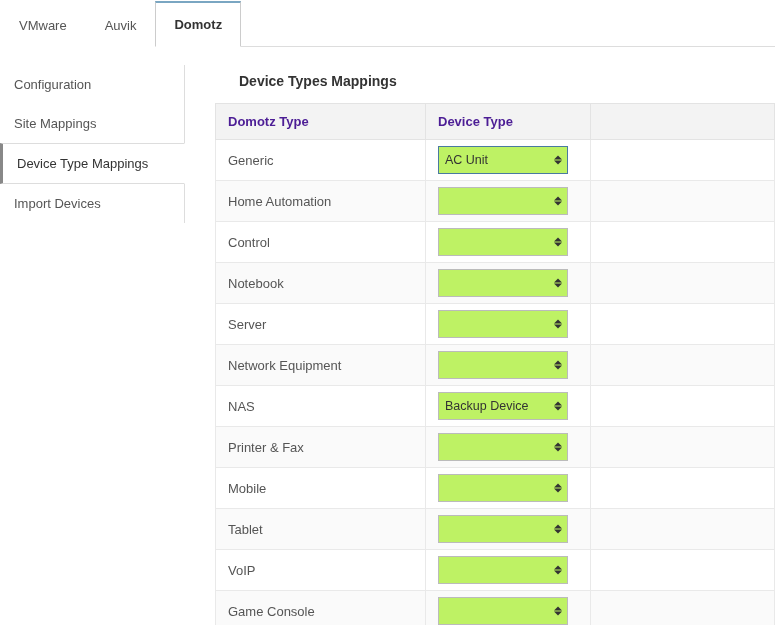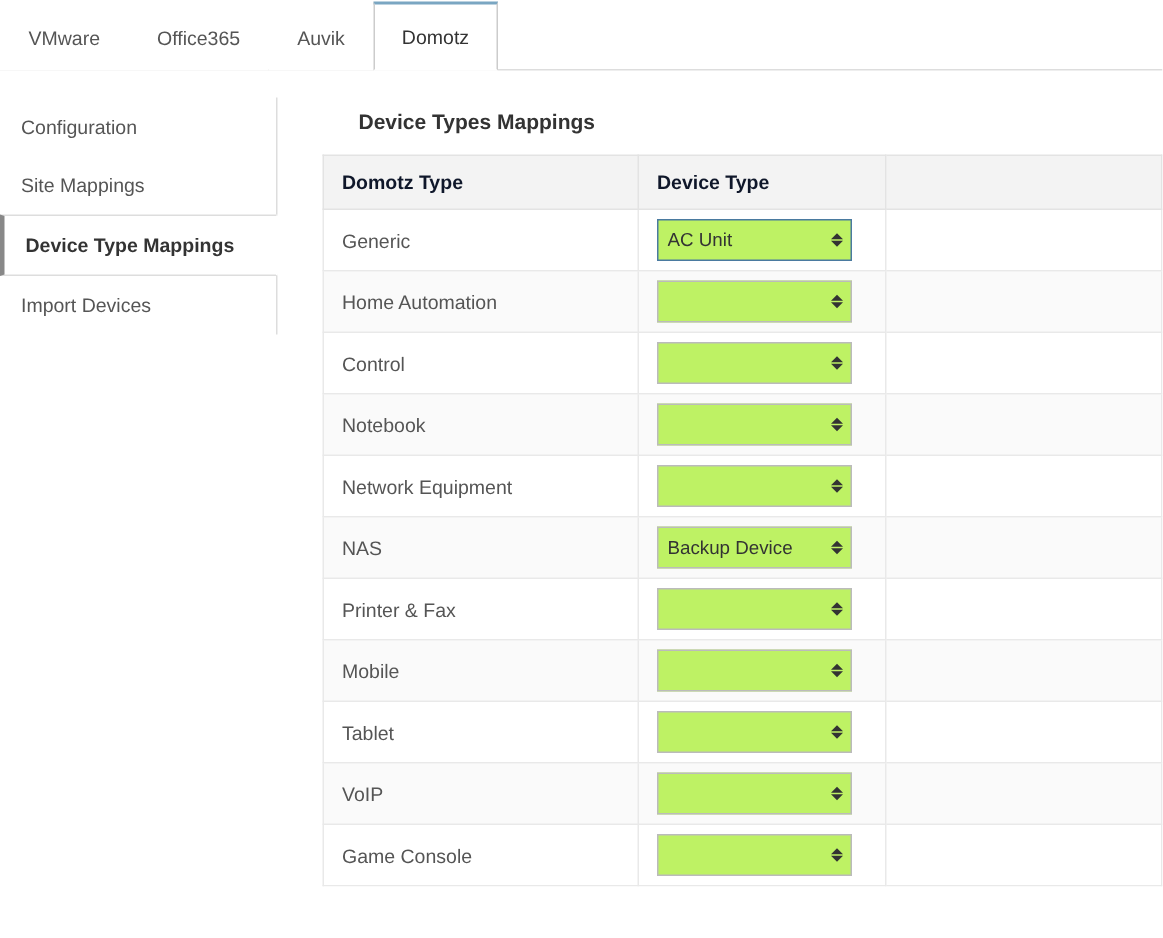--- a/index.html
+++ b/index.html
@@ -25,40 +25,40 @@
     border: 1px solid transparent;
     border-bottom: none;
     position: relative;
     top: 1px;
     background: #fff;
   }
   .top-tab.active {
     border: 1px solid #ccc;
     border-top: 2px solid #7aa6c2;
     border-bottom: 1px solid #fff;
-    font-weight: 400;
+    font-weight: 700;
     color: #333;
   }
   
   .content {
     display: flex;
     padding-top: 10px;
   }
   .sidebar {
     width: 185px;
     padding: 8px 0;
   }
   .side-item {
     padding: 12px 14px;
     color: #555;
     cursor: pointer;
     border-right: 1px solid #ddd;
   }
   .side-item.active {
-    font-weight: 700;
+    font-weight: 400;
     color: #333;
     border-left: 3px solid #888;
     border-top: 1px solid #ddd;
     border-bottom: 1px solid #ddd;
     border-right: 1px solid #fff;
     position: relative;
   }
   .main {
     flex: 1;
     padding: 8px 0 0 30px;
@@ -71,21 +71,21 @@
   }
   table.mapping {
     width: 100%;
     border-collapse: collapse;
     border: 1px solid #e3e3e3;
   }
   table.mapping th {
     background: #f3f3f3;
     text-align: left;
     font-weight: 700;
-    color: #0f172a;
+    color: #4c1d95;
     padding: 10px 12px;
     border: 1px solid #e3e3e3;
     font-size: 13px;
   }
   table.mapping td {
     padding: 6px 12px;
     border: 1px solid #e9e9e9;
     vertical-align: middle;
     height: 39px;
   }
@@ -133,21 +133,20 @@
     border-right: 4px solid transparent;
   }
   .select-caret .tri-up   { border-bottom: 4px solid #333; }
   .select-caret .tri-down { border-top: 4px solid #333; }
 </style>
 </head>
 <body>
 
 <div class="top-tabs" id="top-tabs">
     <div class="top-tab">VMware</div>
-    <div class="top-tab">Office365</div>
     <div class="top-tab">Auvik</div>
     <div class="top-tab active">Domotz</div>
   </div>
 
 <div class="content">
 
   <div class="sidebar" id="sidebar">
       <div class="side-item">Configuration</div>
       <div class="side-item">Site Mappings</div>
       <div class="side-item active">Device Type Mappings</div>
@@ -200,20 +199,30 @@
             <td class="col-domotz">Notebook</td>
             <td class="col-device">
               <div class="select-wrap"><select><option></option></select><span class="select-caret">
                   <span class="tri-up"></span>
                   <span class="tri-down"></span>
                 </span></div>
             </td>
             <td class="col-extra"></td>
           </tr>
           <tr>
+            <td class="col-domotz">Server</td>
+            <td class="col-device">
+              <div class="select-wrap"><select><option></option></select><span class="select-caret">
+                  <span class="tri-up"></span>
+                  <span class="tri-down"></span>
+                </span></div>
+            </td>
+            <td class="col-extra"></td>
+          </tr>
+          <tr>
             <td class="col-domotz">Network Equipment</td>
             <td class="col-device">
               <div class="select-wrap"><select><option></option></select><span class="select-caret">
                   <span class="tri-up"></span>
                   <span class="tri-down"></span>
                 </span></div>
             </td>
             <td class="col-extra"></td>
           </tr>
           <tr>

